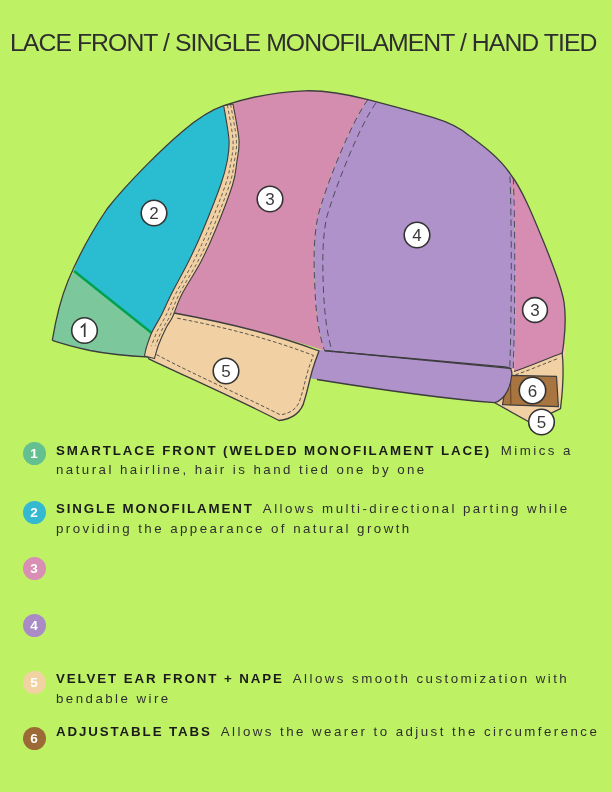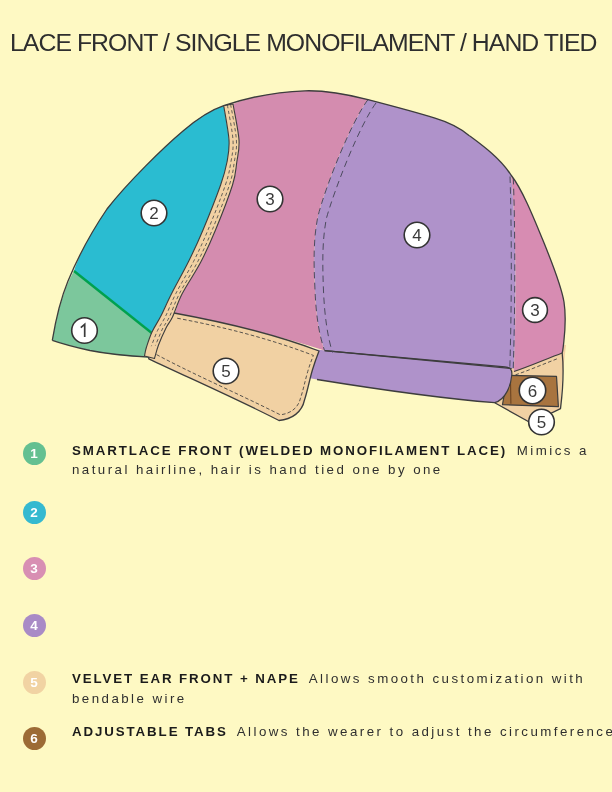--- a/index.html
+++ b/index.html
@@ -1,21 +1,21 @@
 <!DOCTYPE html>
 <html><head>
 <meta charset="utf-8">
 <style>
   html,body{margin:0;padding:0;background:#ffffff;}
-  #page{position:relative;width:612px;height:792px;background:#fef9c3;overflow:hidden;
+  #page{position:relative;width:612px;height:792px;background:#bef264;overflow:hidden;
         font-family:"Liberation Sans",sans-serif;}
   #title{position:absolute;left:10px;top:28.5px;font-size:24.8px;letter-spacing:-0.95px;
          color:#2e2e2e;white-space:nowrap;}
   .row{position:absolute;left:56px;font-size:13.3px;line-height:19.4px;color:#2f2f2f;
-       letter-spacing:2.45px;white-space:nowrap;margin-left:16px;}
+       letter-spacing:2.45px;white-space:nowrap;}
   .row b{color:#1b1b1b;letter-spacing:1.9px;}
   .lc{position:absolute;left:22.5px;width:23px;height:23px;border-radius:50%;
       color:#fff;font-size:13.5px;font-weight:bold;text-align:center;line-height:23px;
       font-family:"Liberation Sans",sans-serif;}
   svg{position:absolute;left:0;top:0;}
 </style>
 </head>
 <body>
 <div id="page">
 <div id="title">LACE FRONT / SINGLE MONOFILAMENT / HAND TIED</div>
@@ -173,15 +173,16 @@
 </svg>
 
 <div class="lc" style="top:442px;background:#64C091;">1</div>
 <div class="lc" style="top:500.5px;background:#35B9D0;">2</div>
 <div class="lc" style="top:557.2px;background:#D88FB3;">3</div>
 <div class="lc" style="top:613.8px;background:#A98BC6;">4</div>
 <div class="lc" style="top:670.5px;background:#F1D3A3;">5</div>
 <div class="lc" style="top:727.1px;background:#9C6B35;">6</div>
 
 <div class="row" style="top:440.8px;"><b>SMARTLACE FRONT (WELDED MONOFILAMENT LACE)</b>  Mimics a<br>natural hairline, hair is hand tied one by one</div>
+<div class="row" style="top:499.3px;"><b>SINGLE MONOFILAMENT</b>  Allows multi-directional parting while<br>providing the appearance of natural growth</div>
 <div class="row" style="top:669.3px;"><b>VELVET EAR FRONT + NAPE</b>  Allows smooth customization with<br>bendable wire</div>
 <div class="row" style="top:722px;"><b>ADJUSTABLE TABS</b>  Allows the wearer to adjust the circumference</div>
 </div>
 
 </body></html>

